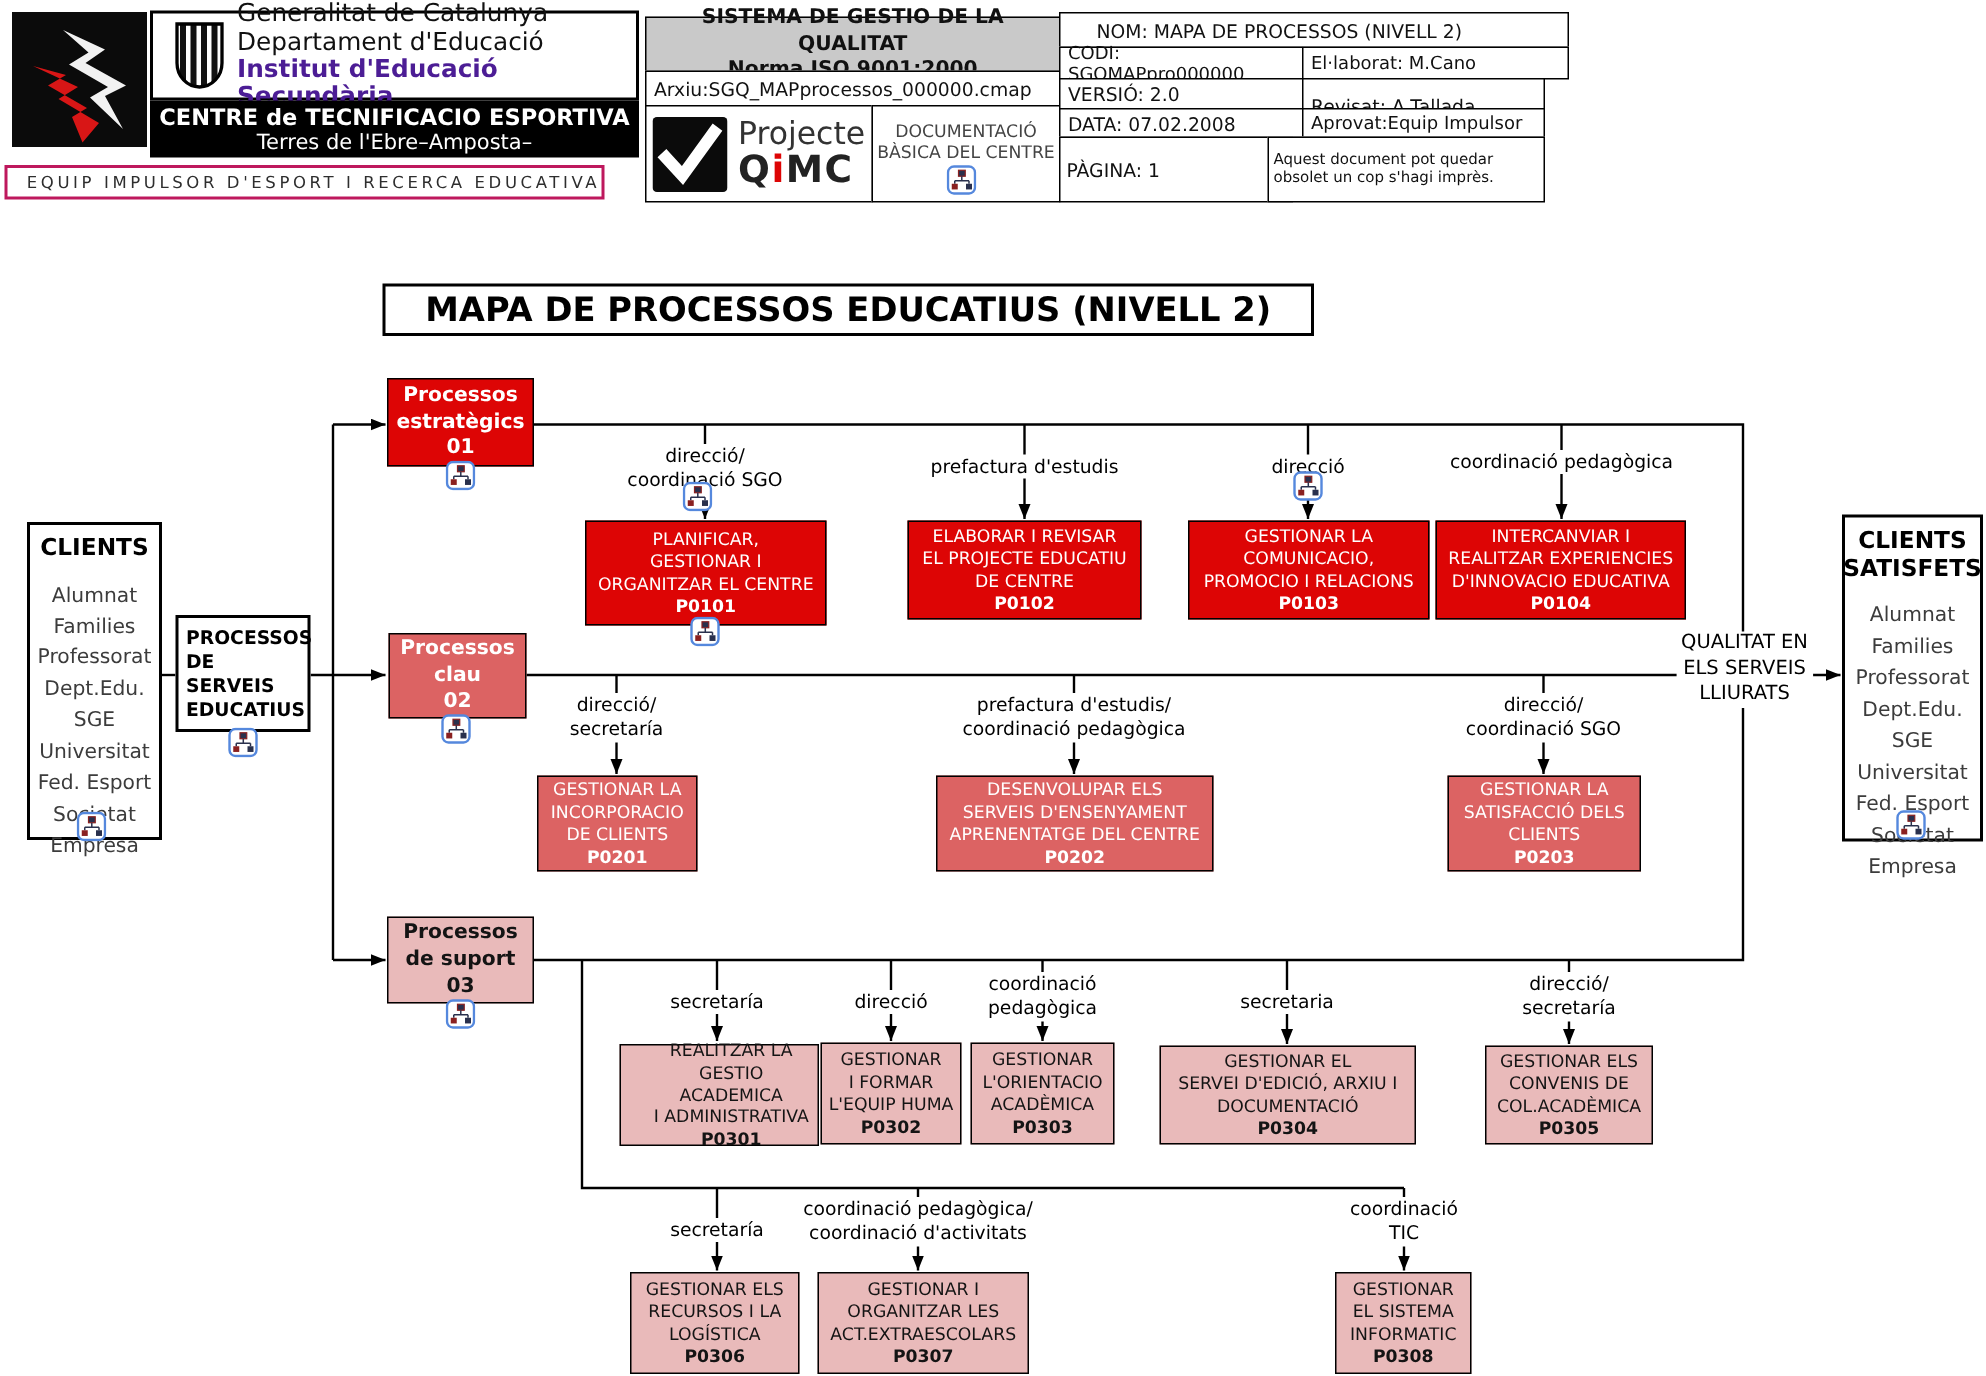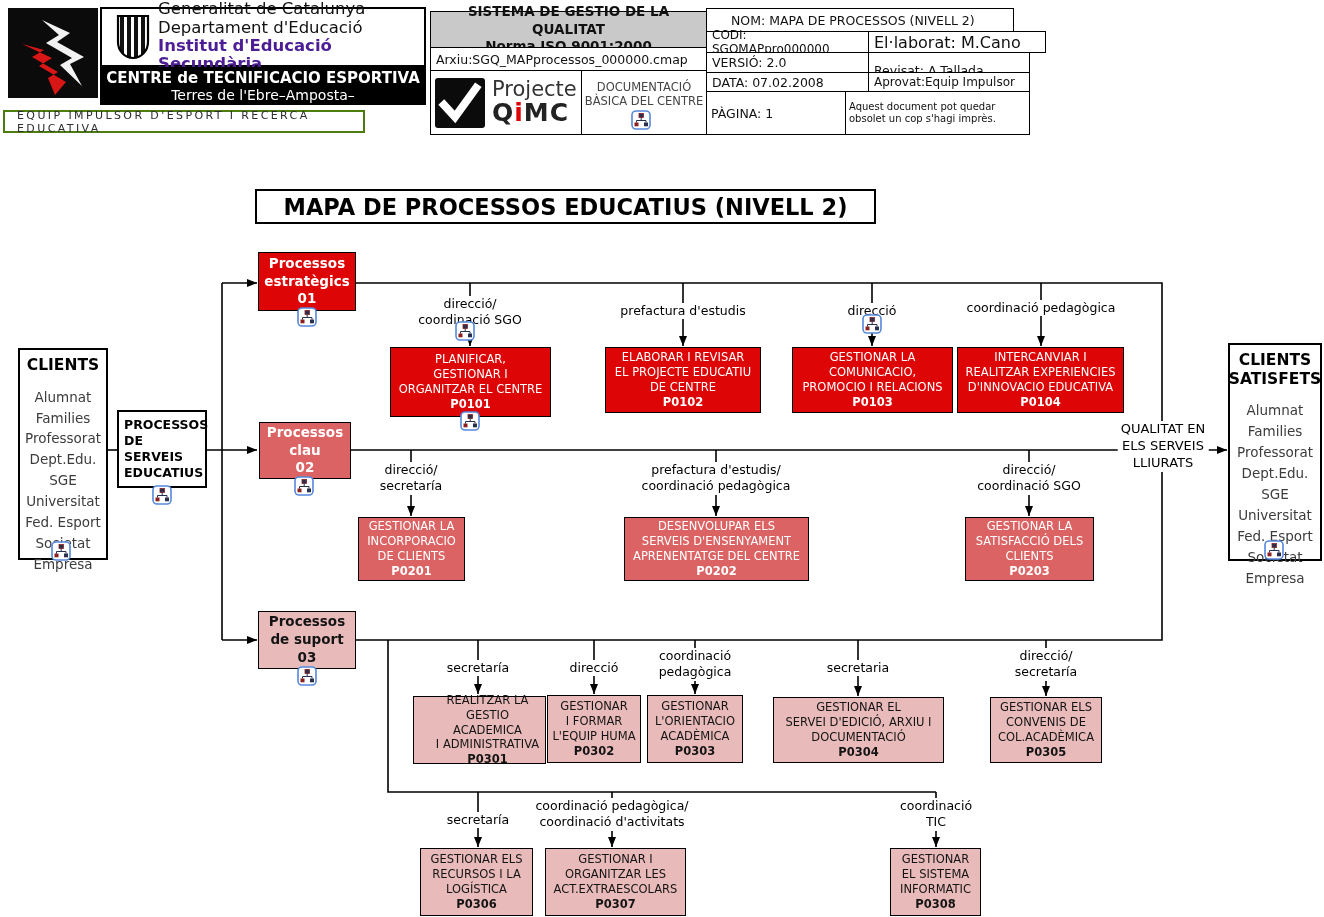--- a/index.html
+++ b/index.html
@@ -24,36 +24,36 @@
   #org-box{position:absolute;left:100px;top:7px;width:326px;height:60px;border:2px solid #000;
            box-sizing:border-box;display:flex;align-items:center;z-index:3;background:#fff;justify-content:center;}
   #org-box .shield{width:34px;height:46px;margin:0 8px 0 14px;flex:none;}
   #org-box .t1,#org-box .t2{font-size:16.5px;line-height:1.12;color:#111;}
   #org-box .t3{font-size:16.5px;font-weight:bold;line-height:1.12;color:#4c1d95;}
   #centre-box{position:absolute;left:100px;top:67px;width:326px;height:38px;background:#000;color:#fff;
               box-sizing:border-box;display:flex;flex-direction:column;justify-content:center;
               align-items:center;z-index:3;}
   #centre-box .c1{font-weight:bold;font-size:15px;line-height:1.2;}
   #centre-box .c2{font-size:14px;line-height:1.2;}
-  #equip-bar{position:absolute;left:3px;top:110px;width:362px;height:23px;border:2px solid #4d7c0f;
+  #equip-bar{position:absolute;left:3px;top:110px;width:400px;height:23px;border:2px solid #be185d;
              box-sizing:border-box;display:flex;align-items:center;justify-content:center;
              font-size:11px;letter-spacing:2.4px;color:#2e2e2e;z-index:3;background:#fff;padding-left:12px;}
   .cell{position:absolute;box-sizing:border-box;border:1px solid #000;background:#fff;z-index:3;
         display:flex;flex-direction:column;justify-content:center;font-size:12.5px;color:#111;}
   .cell.pad{padding:1px 5px;}
   #c-sys{left:430px;top:11px;width:277px;height:37px;background:#c9c9c9;font-weight:bold;
          font-size:13.5px;text-align:center;line-height:1.3;}
   #c-arxiu{left:430px;top:47px;width:277px;height:24px;}
   #c-qimc{left:430px;top:70px;width:152px;height:65px;flex-direction:row;align-items:center;
           justify-content:flex-start;padding-left:4px;}
   #c-doc{left:581px;top:70px;width:126px;height:65px;align-items:center;text-align:center;
          font-size:11.5px;color:#444;line-height:1.25;justify-content:flex-start;padding-top:9px;}
-  #c-nom{left:706px;top:8px;width:308px;height:24px;padding-left:24px;}
+  #c-nom{left:706px;top:8px;width:340px;height:24px;padding-left:24px;}
   #c-codi{left:706px;top:31px;width:163px;height:22px;font-size:12px;}
-  #c-elab{left:868px;top:31px;width:178px;height:22px;font-size:16px;}
+  #c-elab{left:868px;top:31px;width:178px;height:22px;font-size:12px;}
   #c-ver{left:706px;top:52px;width:163px;height:21px;}
   #c-rev{left:868px;top:52px;width:162px;height:37px;}
   #c-data{left:706px;top:72px;width:163px;height:20px;}
   #c-apr{left:868px;top:72px;width:162px;height:20px;font-size:12px;}
   #c-pag{left:706px;top:91px;width:156px;height:44px;padding-left:4px;}
   #c-obs{left:845px;top:91px;width:185px;height:44px;font-size:10px;line-height:1.25;padding:13px 3px;}
   #qimc-check{width:50px;height:50px;flex:none;}
   #qimc-text{margin-left:7px;display:flex;flex-direction:column;line-height:1.05;}
   #qimc-text .p{font-size:21px;color:#333;}
   #qimc-text .q{font-size:25px;font-weight:bold;color:#222;letter-spacing:1px;}

